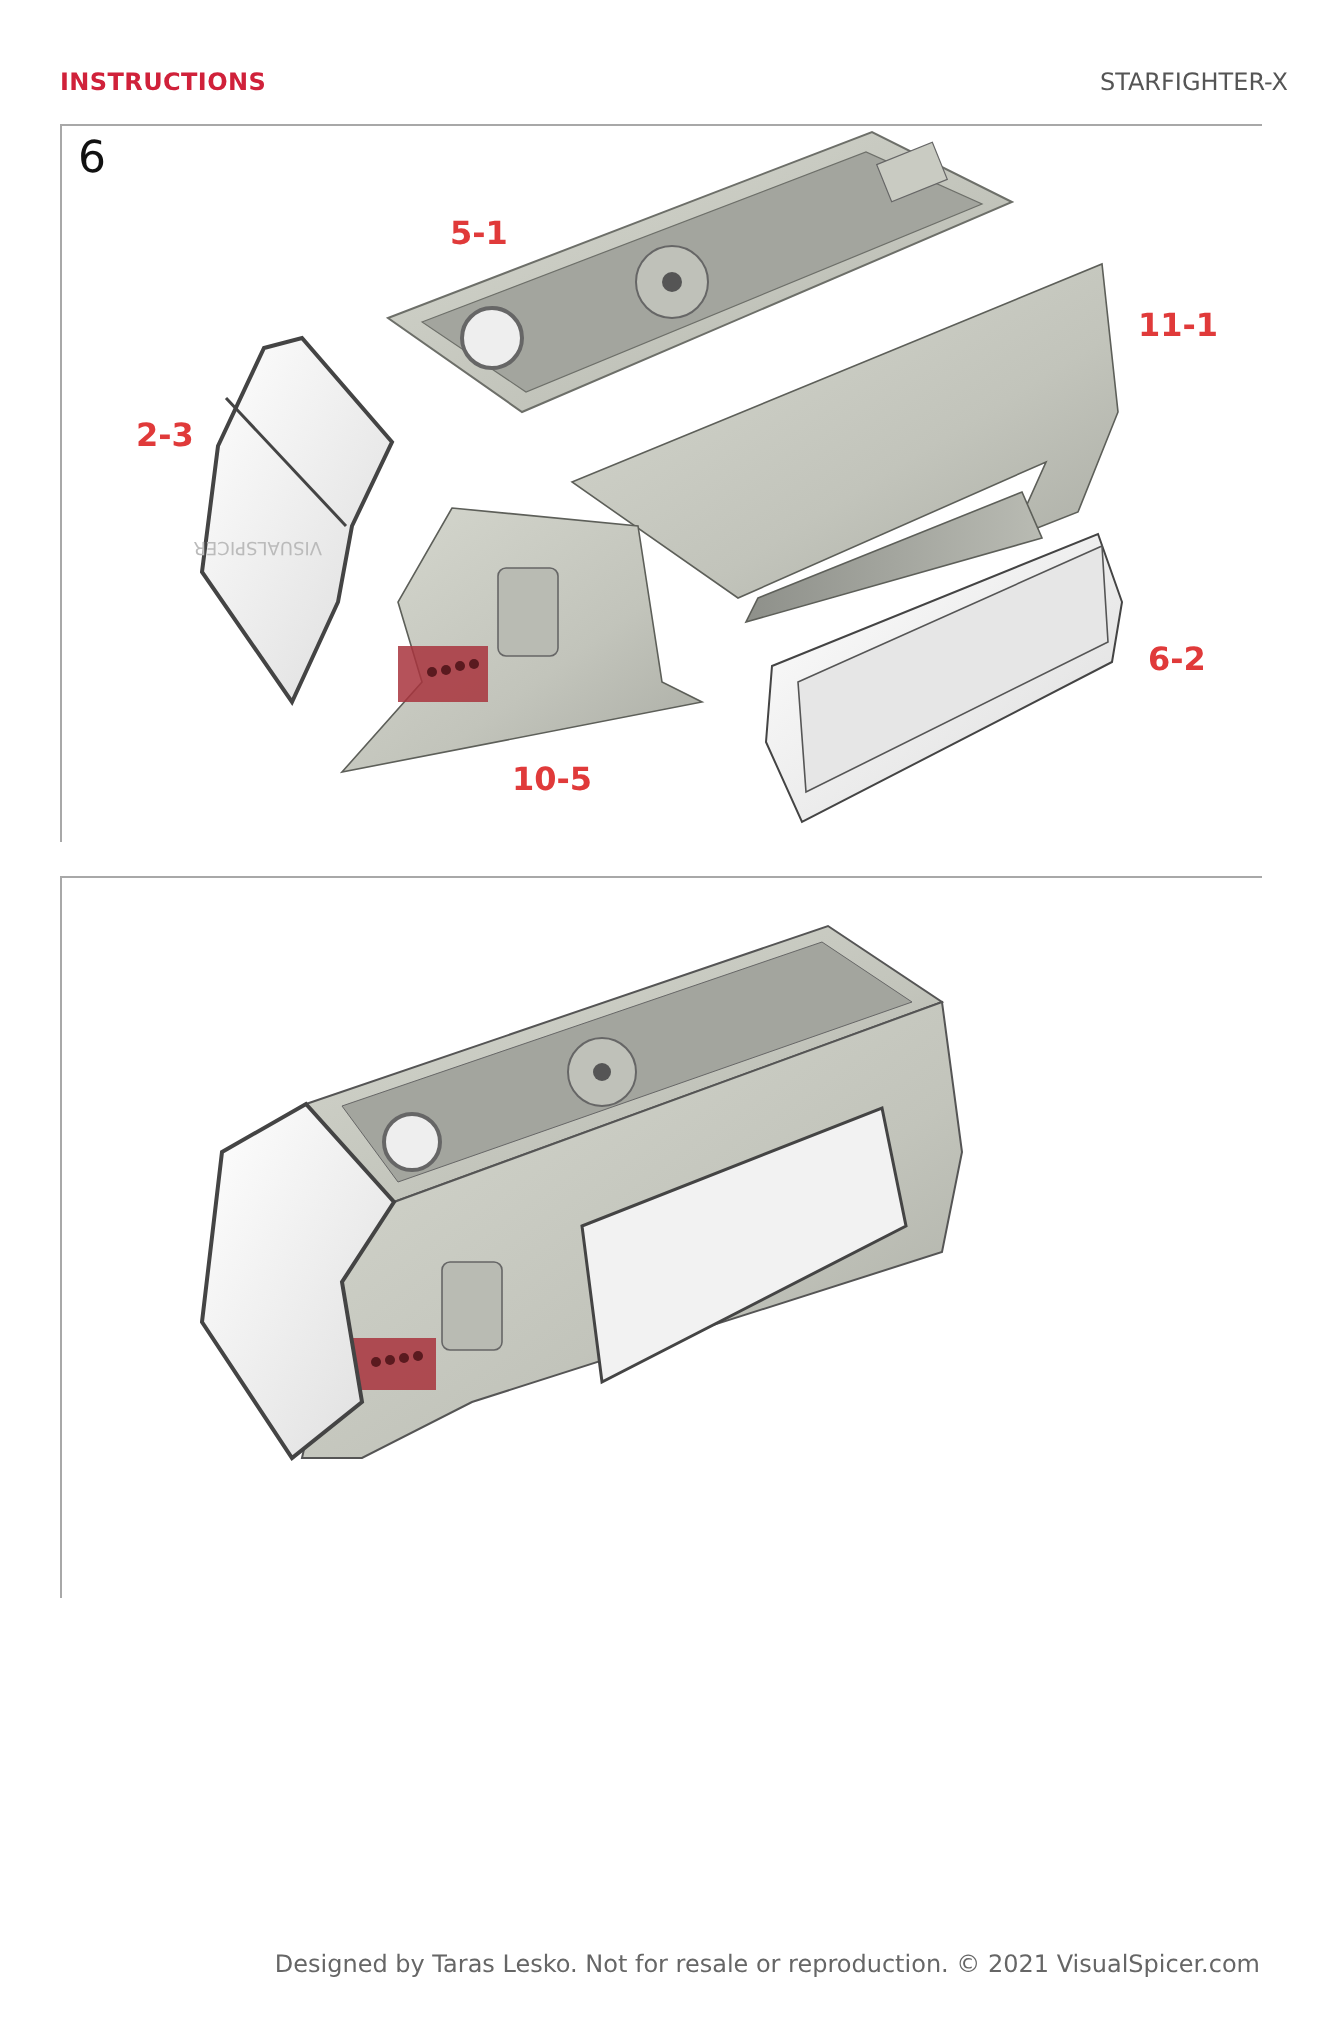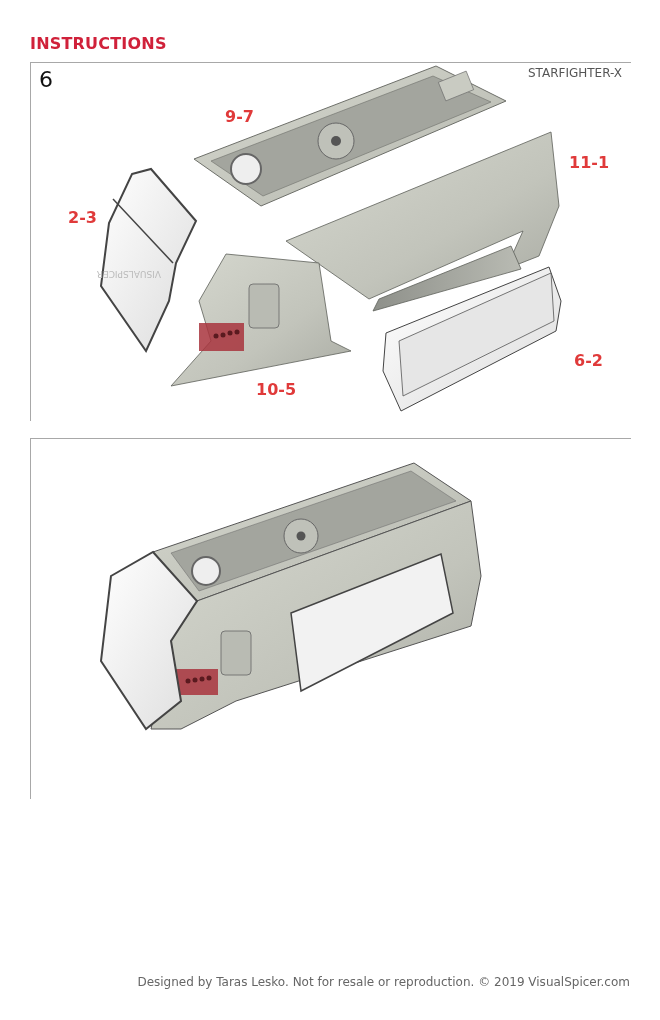--- a/index.html
+++ b/index.html
@@ -1,20 +1,20 @@
 <!DOCTYPE html>
 <html><head>
 <meta charset="utf-8">
 <style>
   html, body { margin:0; padding:0; background:#ffffff; }
   body { width:660px; height:1020px; position:relative; overflow:hidden;
          font-family:"DejaVu Sans", "Liberation Sans", sans-serif; }
-  .hdr-left { position:absolute; left:30px; top:34px; font-size:16px; font-weight:bold;
+  .hdr-left { position:absolute; left:30px; top:34px; font-size:12px; font-weight:bold;
               color:#d0213a; letter-spacing:0.2px; }
-  .hdr-right { position:absolute; right:38px; top:34px; font-size:12px; color:#555555;margin-top:32px; }
+  .hdr-right { position:absolute; right:16px; top:34px; font-size:12px; color:#555555; }
   .panel { position:absolute; left:30px; width:600px; border-top:1px solid #a8a8a8;
            border-left:1px solid #a8a8a8; }
   .panel1 { top:62px; height:358px; }
   .panel2 { top:438px; height:360px; }
   .step-num { position:absolute; left:8px; top:4px; font-size:22px; color:#111111;
               font-family:"DejaVu Sans", sans-serif; }
   .art { position:absolute; left:0; top:0; }
   .label { position:absolute; font-size:16px; font-weight:bold; color:#e03a3a;
            font-family:"DejaVu Sans", sans-serif; }
   .footer { position:absolute; right:30px; top:975px; font-size:12px; color:#666666; }
@@ -76,25 +76,25 @@
       <rect x="248" y="283" width="30" height="44" rx="4" fill="#b9bbb3" stroke="#666" stroke-width="0.8"></rect>
     </g>
 
     <g>
       <polygon points="385,332 548,266 560,300 555,330 400,410 382,370" fill="url(#whiteG)" stroke="#444" stroke-width="1"></polygon>
       <polygon points="398,340 550,272 553,320 402,395" fill="#e6e6e6" stroke="#555" stroke-width="0.8"></polygon>
     </g>
 
   </svg>
 
-  <div class="label" style="left:194px; top:44px;">9-7</div>
+  <div class="label" style="left:194px; top:44px;">5-1</div>
   <div class="label" style="left:538px; top:90px;">11-1</div>
   <div class="label" style="left:37px; top:145px;">2-3</div>
   <div class="label" style="left:225px; top:317px;">10-5</div>
-  <div class="label" style="left:543px; top:257px;margin-top:31px;">6-2</div>
+  <div class="label" style="left:543px; top:257px;">6-2</div>
 </div>
 
 <div class="panel panel2">
   <svg class="art" width="600" height="360" viewBox="30 438 600 360">
     <defs>
       <linearGradient id="hullG2" x1="0" y1="0" x2="1" y2="1">
         <stop offset="0" stop-color="#d6d8cf"></stop>
         <stop offset="0.6" stop-color="#c2c4bb"></stop>
         <stop offset="1" stop-color="#a9aba3"></stop>
       </linearGradient>
@@ -118,13 +118,13 @@
     <circle cx="187" cy="680" r="2.5" fill="#5a1a1f"></circle>
     <circle cx="194" cy="679" r="2.5" fill="#5a1a1f"></circle>
     <circle cx="201" cy="678" r="2.5" fill="#5a1a1f"></circle>
     <circle cx="208" cy="677" r="2.5" fill="#5a1a1f"></circle>
     <rect x="220" y="630" width="30" height="44" rx="4" fill="#b9bbb3" stroke="#666" stroke-width="0.8"></rect>
 
     <polygon points="152,551 196,600 170,640 180,700 145,728 100,660 110,575" fill="url(#whiteG2)" stroke="#444" stroke-width="2"></polygon>
   </svg>
 </div>
 
-<div class="footer">Designed by Taras Lesko. Not for resale or reproduction. © 2019 VisualSpicer.com</div>
+<div class="footer">Designed by Taras Lesko. Not for resale or reproduction. © 2021 VisualSpicer.com</div>
 
 </body></html>

